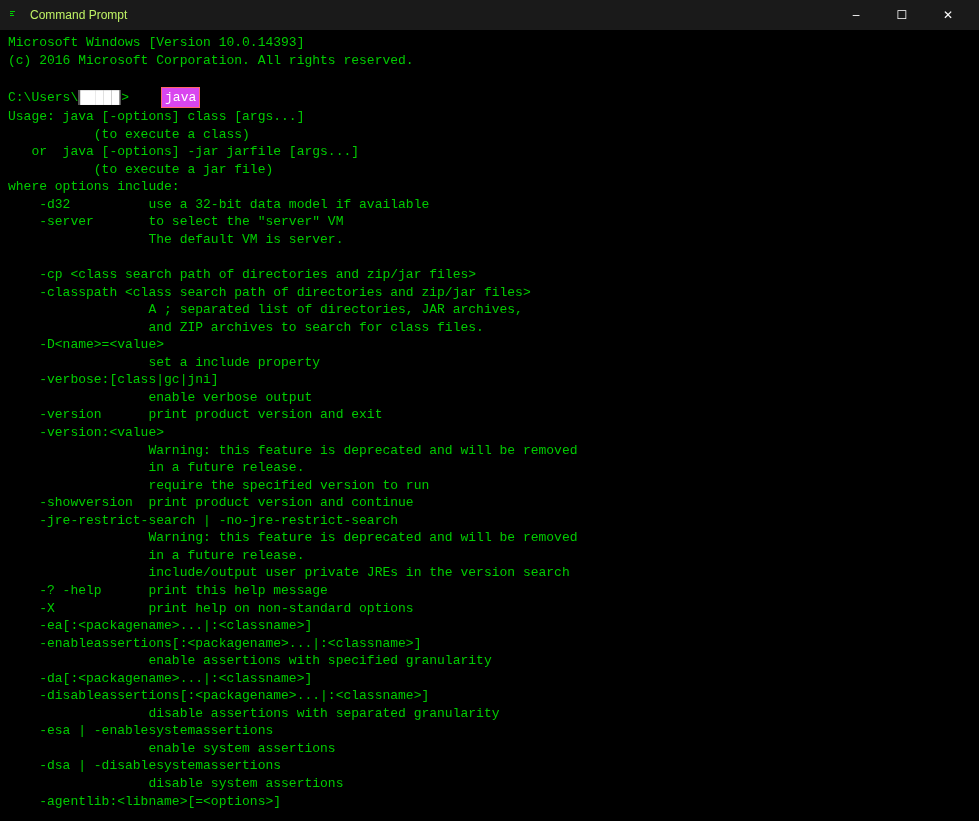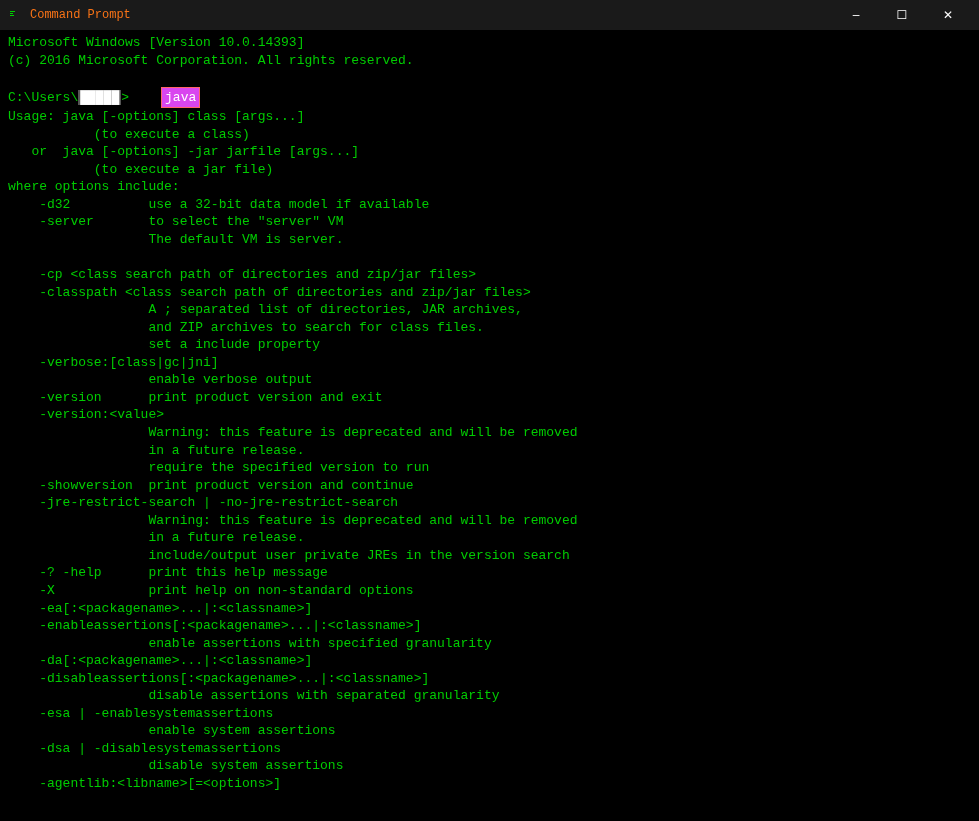--- a/index.html
+++ b/index.html
@@ -48,23 +48,23 @@
       align-items: center;
       justify-content: center;
     }
 
     .title-bar-icon svg {
       width: 14px;
       height: 14px;
     }
 
     .title-bar-title {
-      color: #f97316;
+      color: #bef264;
       font-size: 12px;
-      font-family: Liberation Mono, monospace;
+      font-family: Liberation Sans, sans-serif;
     }
 
     .title-bar-controls {
       display: flex;
       align-items: center;
       gap: 0;
     }
 
     .title-bar-btn {
       width: 46px;
@@ -154,20 +154,21 @@
     <div class="line">           (to execute a jar file)</div>
     <div class="line">where options include:</div>
     <div class="line">    -d32          use a 32-bit data model if available</div>
     <div class="line">    -server       to select the "server" VM</div>
     <div class="line">                  The default VM is server.</div>
     <div class="line">&nbsp;</div>
     <div class="line">    -cp &lt;class search path of directories and zip/jar files&gt;</div>
     <div class="line">    -classpath &lt;class search path of directories and zip/jar files&gt;</div>
     <div class="line">                  A ; separated list of directories, JAR archives,</div>
     <div class="line">                  and ZIP archives to search for class files.</div>
+    <div class="line">    -D&lt;name&gt;=&lt;value&gt;</div>
     <div class="line">                  set a include property</div>
     <div class="line">    -verbose:[class|gc|jni]</div>
     <div class="line">                  enable verbose output</div>
     <div class="line">    -version      print product version and exit</div>
     <div class="line">    -version:&lt;value&gt;</div>
     <div class="line">                  Warning: this feature is deprecated and will be removed</div>
     <div class="line">                  in a future release.</div>
     <div class="line">                  require the specified version to run</div>
     <div class="line">    -showversion  print product version and continue</div>
     <div class="line">    -jre-restrict-search | -no-jre-restrict-search</div>

